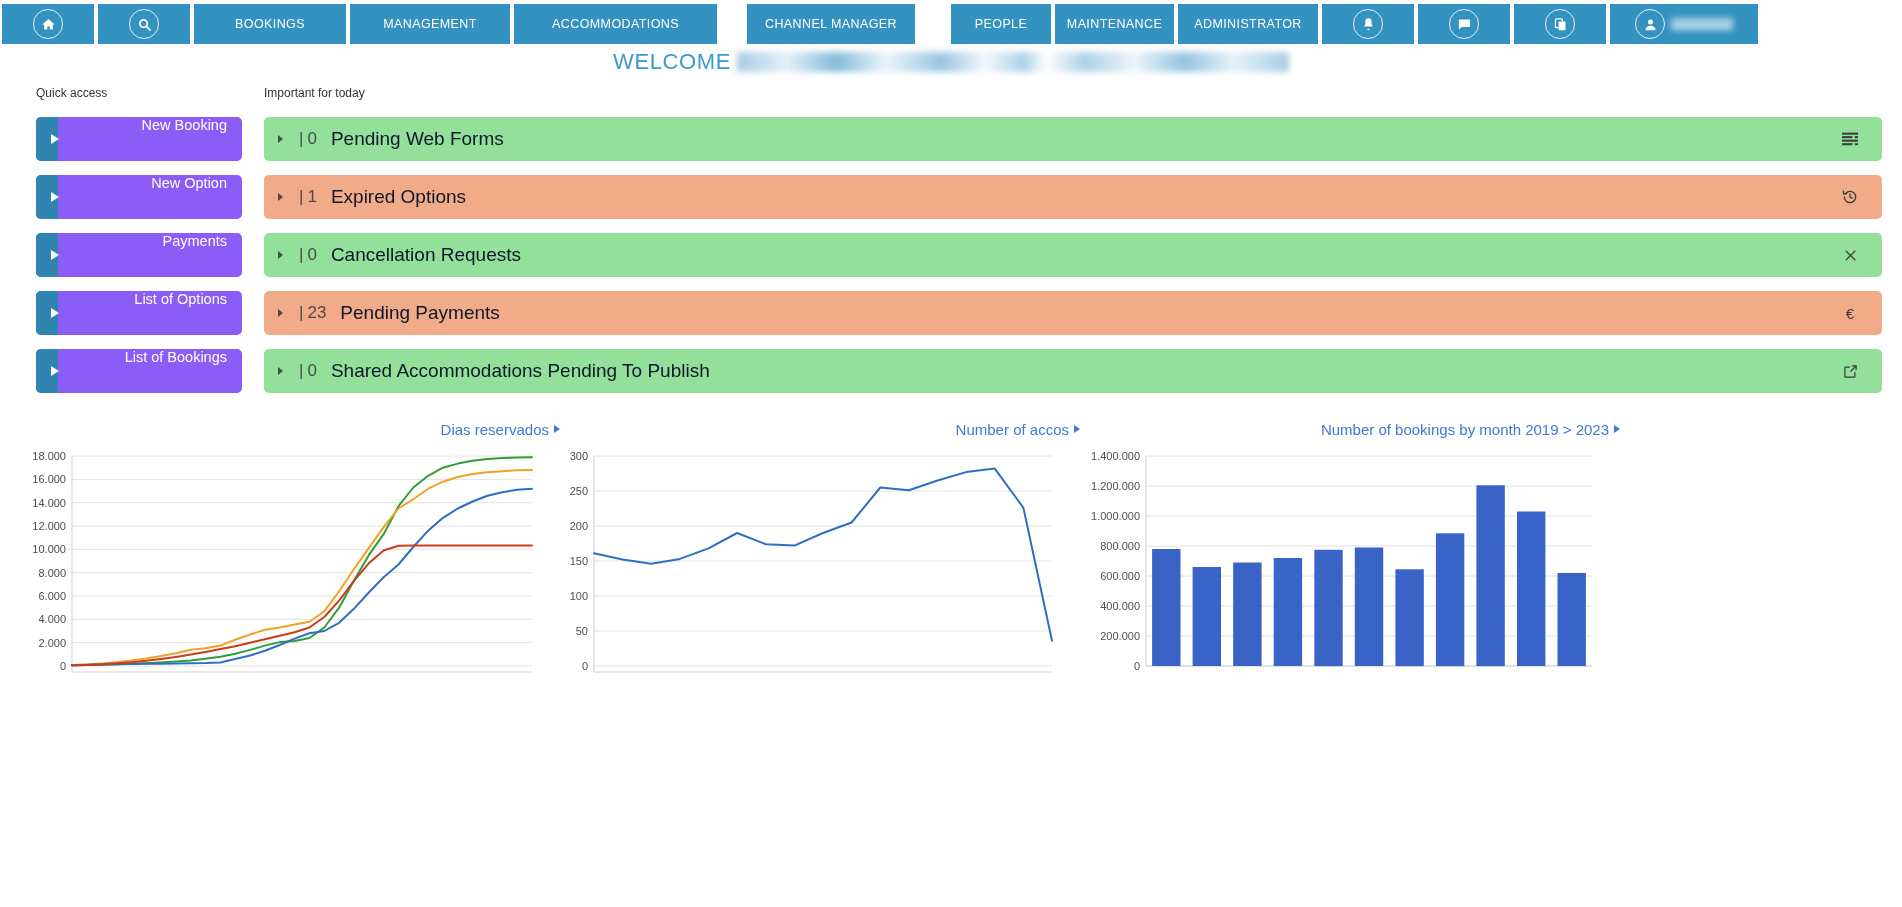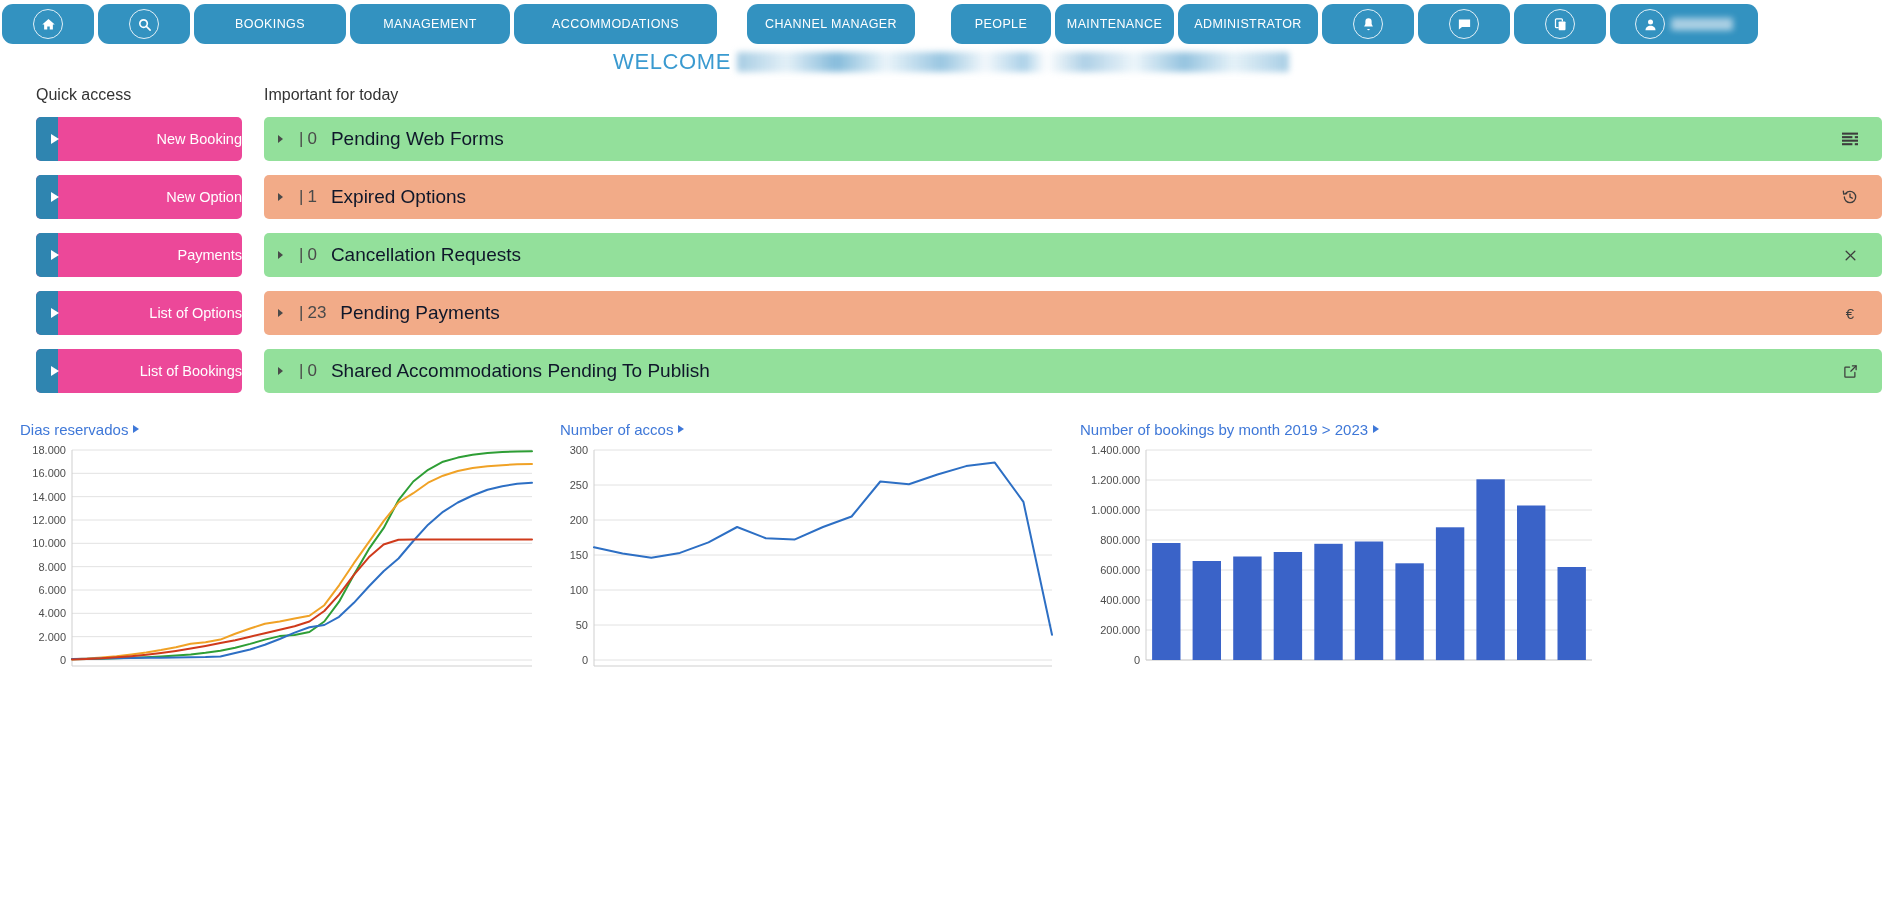--- a/index.html
+++ b/index.html
@@ -14,21 +14,21 @@
   .navbar {
     display: flex;
     align-items: stretch;
     gap: 4px;
     height: 44px;
     padding: 4px 2px 0 2px;
     background: #ffffff;
   }
   .nav-btn {
     background: #3392c0;
-    border-radius: 11px;
+    border-radius: 0;
     color: #ffffff;
     display: flex;
     align-items: center;
     justify-content: center;
     font-size: 12.5px;
     letter-spacing: .4px;
     cursor: pointer;
     user-select: none;
     height: 40px;
     white-space: nowrap;
@@ -92,35 +92,35 @@
   
   .main {
     display: flex;
     padding: 6px 20px 0 36px;
     gap: 22px;
   }
   .col-quick { width: 206px; flex: 0 0 206px; }
   .col-important { flex: 1 1 auto; }
 
   .section-label {
-    font-size: 16px;
+    font-size: 12px;
     color: #333333;
     margin-bottom: 13px;
     height: 18px;
   }
 
   .qa-btn {
     position: relative;
     height: 44px;
-    background: #ec4899;
+    background: #8b5cf6;
     border-radius: 5px;
     margin-bottom: 14px;
     display: flex;
-    align-items: center;
     justify-content: flex-end;
+    padding-right: 15px;
     color: #ffffff;
     font-size: 14.5px;
     cursor: pointer;
     user-select: none;
   }
   .qa-btn::before {
     content: "";
     position: absolute;
     left: 0; top: 0; bottom: 0;
     width: 22px;
@@ -174,24 +174,24 @@
   .charts {
     display: flex;
     padding: 14px 20px 0 20px;
     gap: 0;
   }
   .chart-box { position: relative; }
   .chart-box.c1 { width: 540px; }
   .chart-box.c2 { width: 520px; }
   .chart-box.c3 { width: 540px; }
   .chart-title {
-    text-align: left;
+    text-align: right;
     color: #3f78d8;
     font-size: 15px;
-    margin-bottom: 4px;
+    margin-bottom: 10px;
     cursor: pointer;
   }
   .chart-title .tri {
     display: inline-block;
     width: 0; height: 0;
     border-left: 6px solid #3f78d8;
     border-top: 4px solid transparent;
     border-bottom: 4px solid transparent;
     margin-left: 5px;
     vertical-align: 2px;

